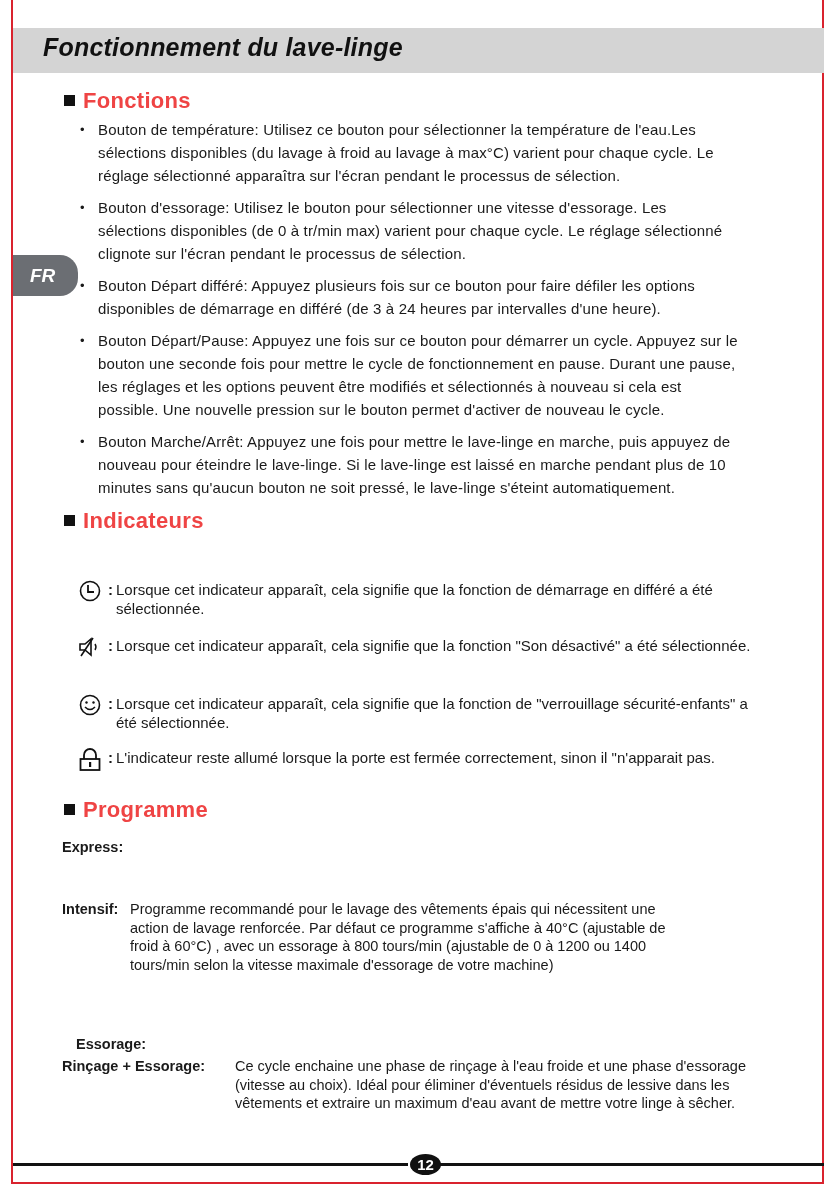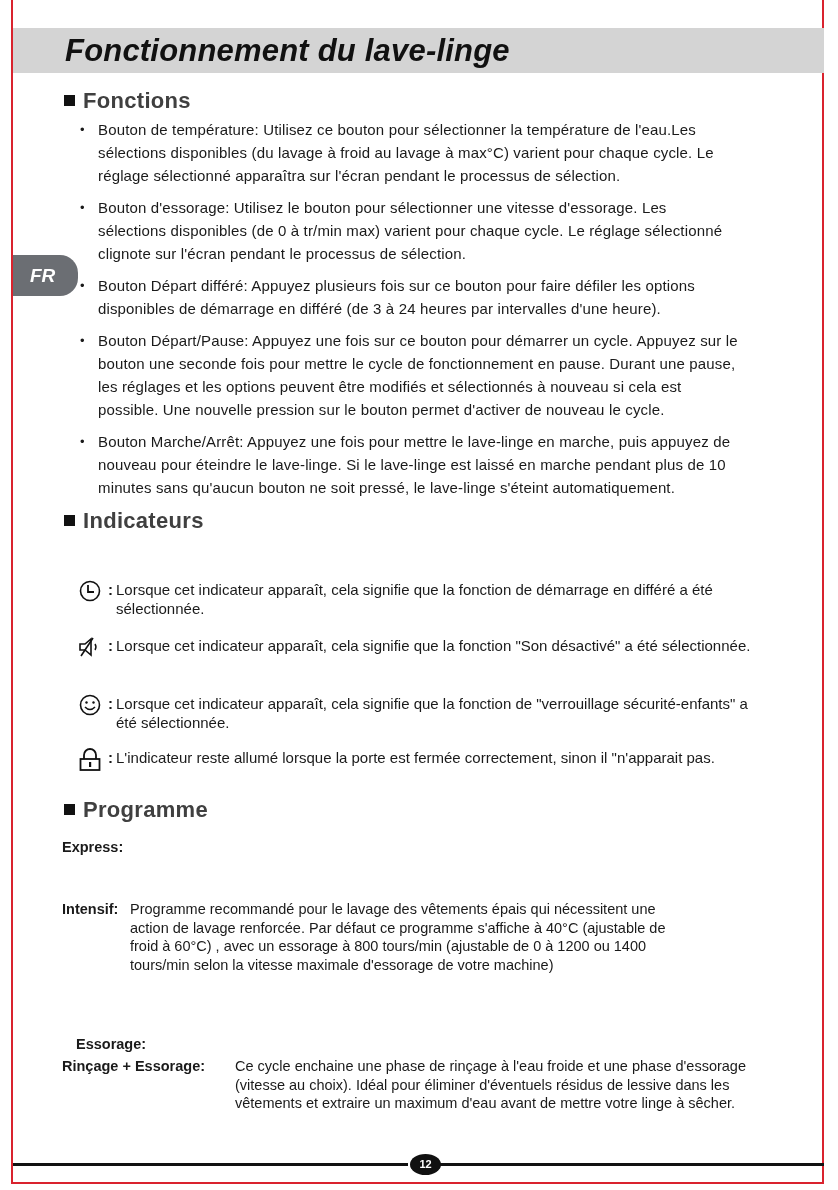--- a/index.html
+++ b/index.html
@@ -2,44 +2,44 @@
 <html><head>
 <meta charset="utf-8">
 <style>
   html, body { margin: 0; padding: 0; background: #ffffff; }
   body { width: 838px; height: 1190px; position: relative; overflow: hidden;
          font-family: "Liberation Sans", sans-serif; color: #1a1a1a; }
   .page-border { position: absolute; left: 11px; top: -4px; width: 813px; height: 1188px;
          border: 2px solid #d9232e; box-sizing: border-box; }
   .title-bar { position: absolute; left: 13px; top: 28px; width: 811px; height: 45px;
          background: #d4d4d4; }
-  .title-bar h1 { margin: 0; position: absolute; left: 52px; top: 5px;
-         font-size: 31px; font-style: italic; font-weight: bold; letter-spacing: 0.2px; color: #111; }
+  .title-bar h1 { margin: 0; position: absolute; left: 30px; top: 5px;
+         font-size: 25px; font-style: italic; font-weight: bold; letter-spacing: 0.2px; color: #111; }
   .fr-tab { position: absolute; left: 13px; top: 255px; width: 65px; height: 41px;
          background: #6b6e73; border-radius: 0 18px 18px 0; color: #fff;
          font-style: italic; font-weight: bold; font-size: 19px; line-height: 41px;
          padding-left: 17px; box-sizing: border-box; }
   .section-heading { position: absolute; left: 64px; margin: 0;
-         font-size: 22px; font-weight: bold; color: #404040; letter-spacing: 0.3px; }
+         font-size: 22px; font-weight: bold; color: #ef4444; letter-spacing: 0.3px; }
   .section-heading .sq { display: inline-block; width: 11px; height: 11px; background: #111;
          margin-right: 8px; vertical-align: 2px; }
   .bullets { position: absolute; left: 78px; width: 660px; margin: 0; padding: 0; list-style: none; }
   .bullets li { position: relative; padding-left: 20px; font-size: 15px; line-height: 23px;
          margin-bottom: 9px; letter-spacing: 0.15px; }
   .bullets li::before { content: "•"; position: absolute; left: 2px; top: 0; font-size: 13px; }
   .indicator { position: absolute; left: 78px; width: 680px; font-size: 15px; line-height: 19px; }
   .indicator .icon { position: absolute; left: 0; top: 0; width: 24px; height: 24px; }
   .indicator .colon { position: absolute; left: 30px; top: 0; font-weight: bold; }
   .indicator .txt { display: block; padding-left: 38px; }
   .prog { position: absolute; left: 62px; width: 720px; font-size: 14.5px; line-height: 18.5px; }
   .prog .name { font-weight: bold; position: absolute; left: 0; top: 0; }
   .prog .desc { display: block; }
   .footer-line { position: absolute; top: 1163px; height: 3px; background: #111; }
   .page-num { position: absolute; left: 410px; top: 1154px; width: 31px; height: 21px; border-radius: 50%;
-         background: #111; color: #fff; font-size: 11px; font-weight: bold; text-align: center; line-height: 21px; }
+         background: #111; color: #fff; font-size: 15px; font-weight: bold; text-align: center; line-height: 21px; }
 </style>
 </head>
 <body>
 
 <div class="page-border"></div>
 
 <div class="title-bar">
   <h1>Fonctionnement du lave-linge</h1>
 </div>
 

